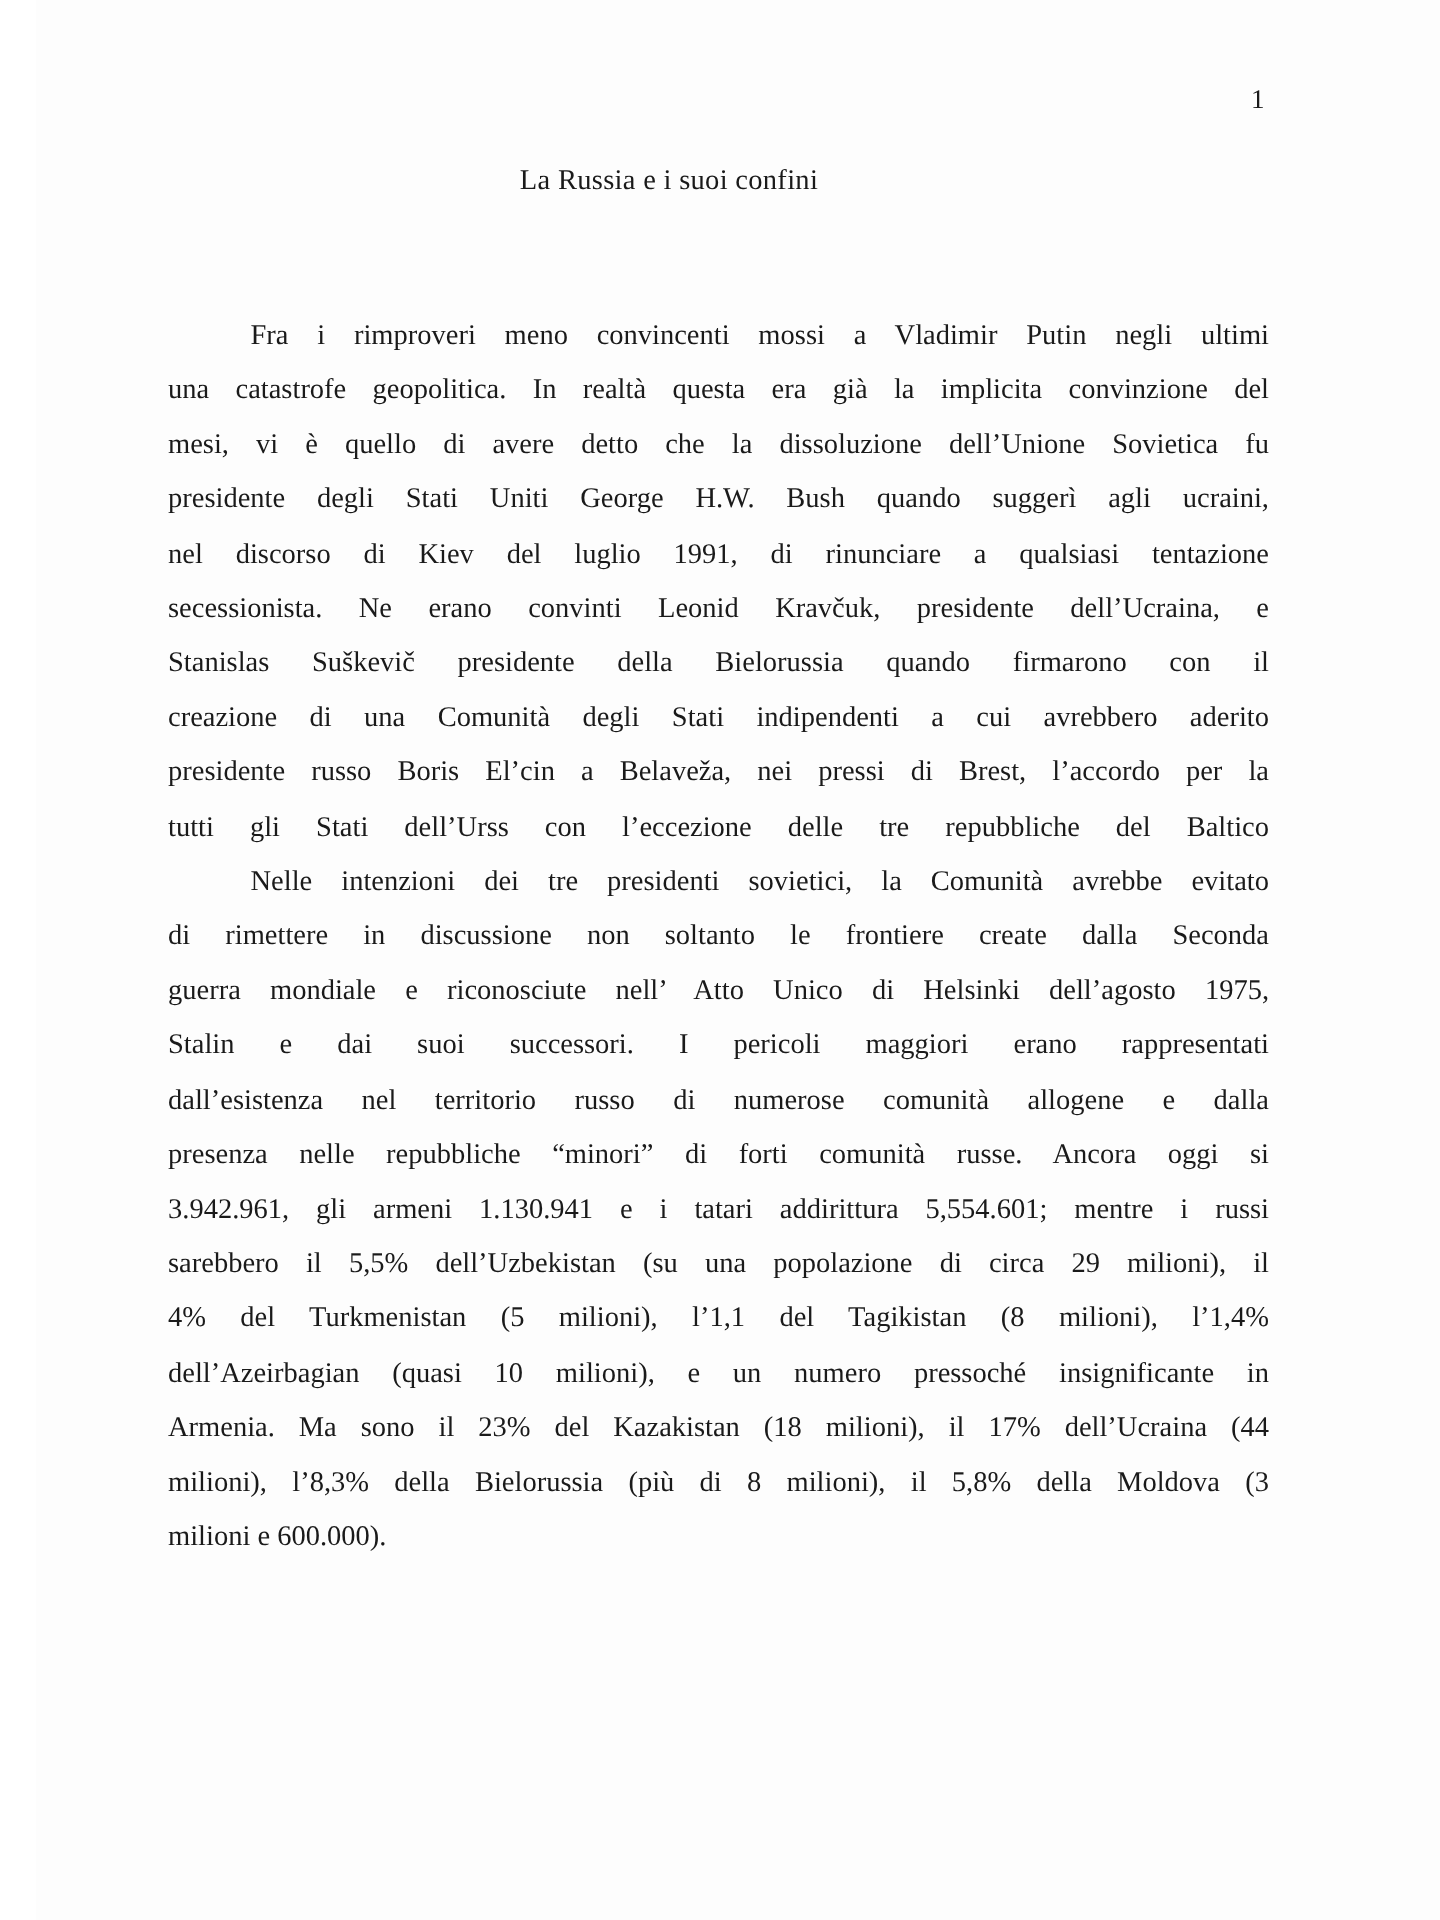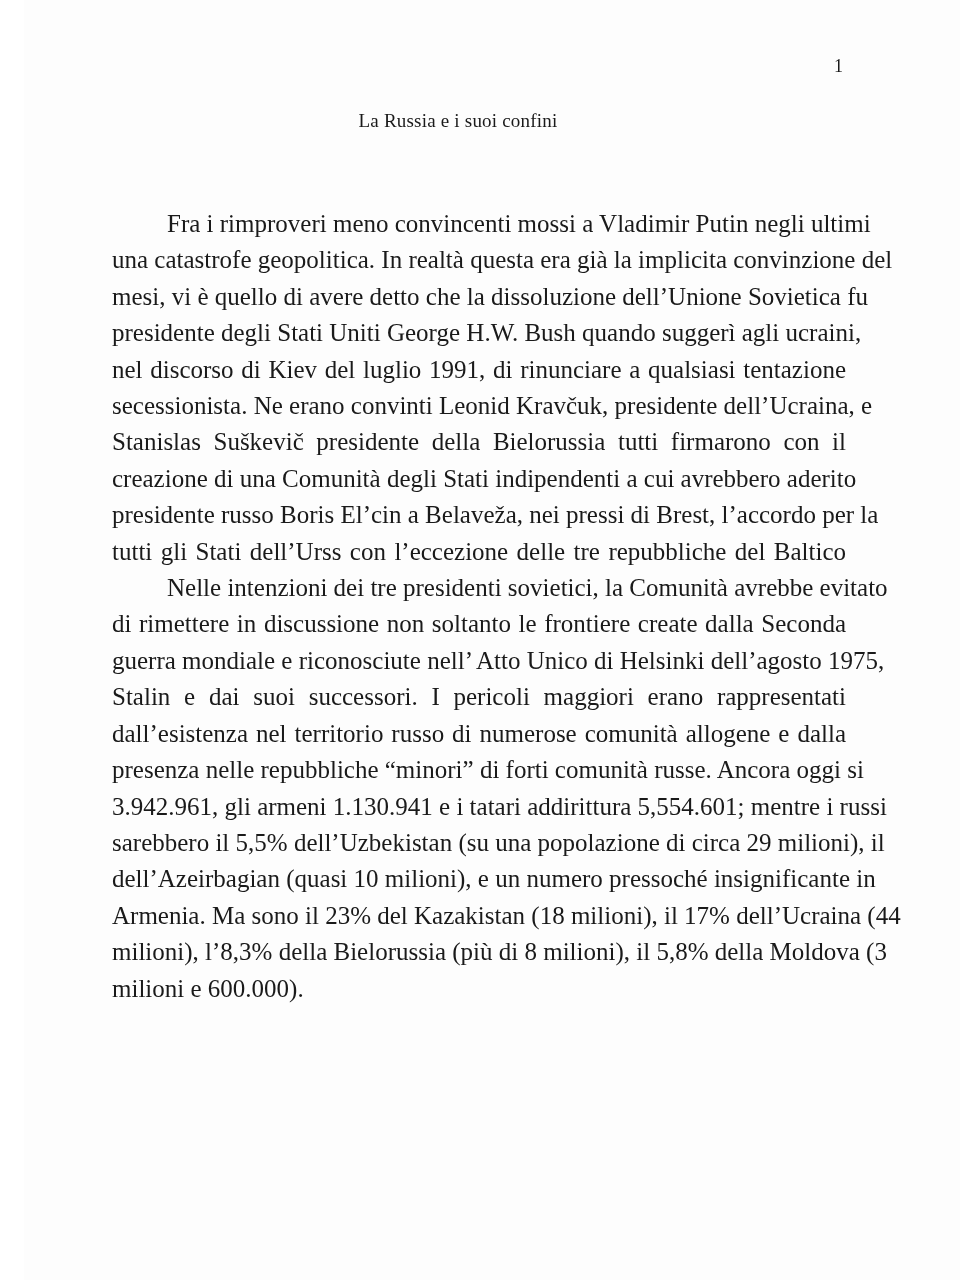--- a/index.html
+++ b/index.html
@@ -24,33 +24,33 @@
     .page-number {
       position: absolute;
       top: 54px;
       left: 834px;
       font-size: 18px;
       line-height: 24px;
     }
     .doc-title {
       position: absolute;
       top: 108px;
-      left: 12px;
+      left: 0;
       width: 892px;
       text-align: center;
       font-size: 19px;
       line-height: 26px;
       letter-spacing: 0.2px;
     }
     .body-text {
       position: absolute;
       top: 206px;
       left: 112px;
       width: 734px;
-      font-size: 25px;
+      font-size: 19px;
       line-height: 36.4px;
     }
     .line {
       display: block;
       text-align: justify;
       text-align-last: justify;
       white-space: nowrap;
     }
     .line.last {
       text-align-last: left;
@@ -69,32 +69,33 @@
 <div class="doc-title">La Russia e i suoi confini</div>
 
 <div class="body-text">
   <div class="para">
     <span class="line">Fra i rimproveri meno convincenti mossi a Vladimir Putin negli ultimi</span>
     <span class="line">una catastrofe geopolitica. In realtà questa era già la implicita convinzione del</span>
     <span class="line">mesi,  vi è quello di avere detto  che la dissoluzione dell’Unione Sovietica fu</span>
     <span class="line">presidente degli Stati Uniti George H.W. Bush quando suggerì agli ucraini,</span>
     <span class="line">nel discorso di Kiev del  luglio 1991, di rinunciare a qualsiasi tentazione</span>
     <span class="line">secessionista. Ne erano convinti Leonid Kravčuk, presidente dell’Ucraina, e</span>
-    <span class="line">Stanislas Suškevič presidente della Bielorussia tutti firmarono con il</span>
+    <span class="line">Stanislas Suškevič presidente della Bielorussia quando firmarono con il</span>
     <span class="line">creazione di una Comunità degli Stati indipendenti a cui avrebbero aderito</span>
     <span class="line">presidente russo Boris El’cin a Belaveža, nei pressi di Brest, l’accordo per la</span>
     <span class="line">tutti gli Stati dell’Urss con l’eccezione delle tre repubbliche del Baltico</span>
   </div>
   <div class="para">
     <span class="line">Nelle intenzioni dei tre presidenti sovietici, la Comunità avrebbe evitato</span>
     <span class="line">di rimettere in discussione non soltanto le frontiere create dalla Seconda</span>
     <span class="line">guerra mondiale e riconosciute nell’ Atto Unico di Helsinki dell’agosto 1975,</span>
     <span class="line">Stalin e dai suoi successori. I pericoli maggiori erano rappresentati</span>
     <span class="line">dall’esistenza nel territorio  russo di numerose comunità allogene e dalla</span>
     <span class="line">presenza nelle repubbliche “minori” di forti comunità russe. Ancora oggi si</span>
     <span class="line">3.942.961, gli armeni 1.130.941 e i tatari addirittura 5,554.601;  mentre i russi</span>
     <span class="line">sarebbero il 5,5% dell’Uzbekistan (su una popolazione di circa 29 milioni), il</span>
+    <span class="line">4% del Turkmenistan (5 milioni), l’1,1 del Tagikistan (8 milioni), l’1,4%</span>
     <span class="line">dell’Azeirbagian (quasi 10 milioni),  e un numero pressoché insignificante in</span>
     <span class="line">Armenia. Ma sono il 23% del Kazakistan (18 milioni), il 17% dell’Ucraina (44</span>
     <span class="line">milioni), l’8,3% della Bielorussia (più di 8 milioni),  il 5,8% della Moldova (3</span>
     <span class="line last">milioni e 600.000).</span>
   </div>
 </div>
 
 </body></html>

